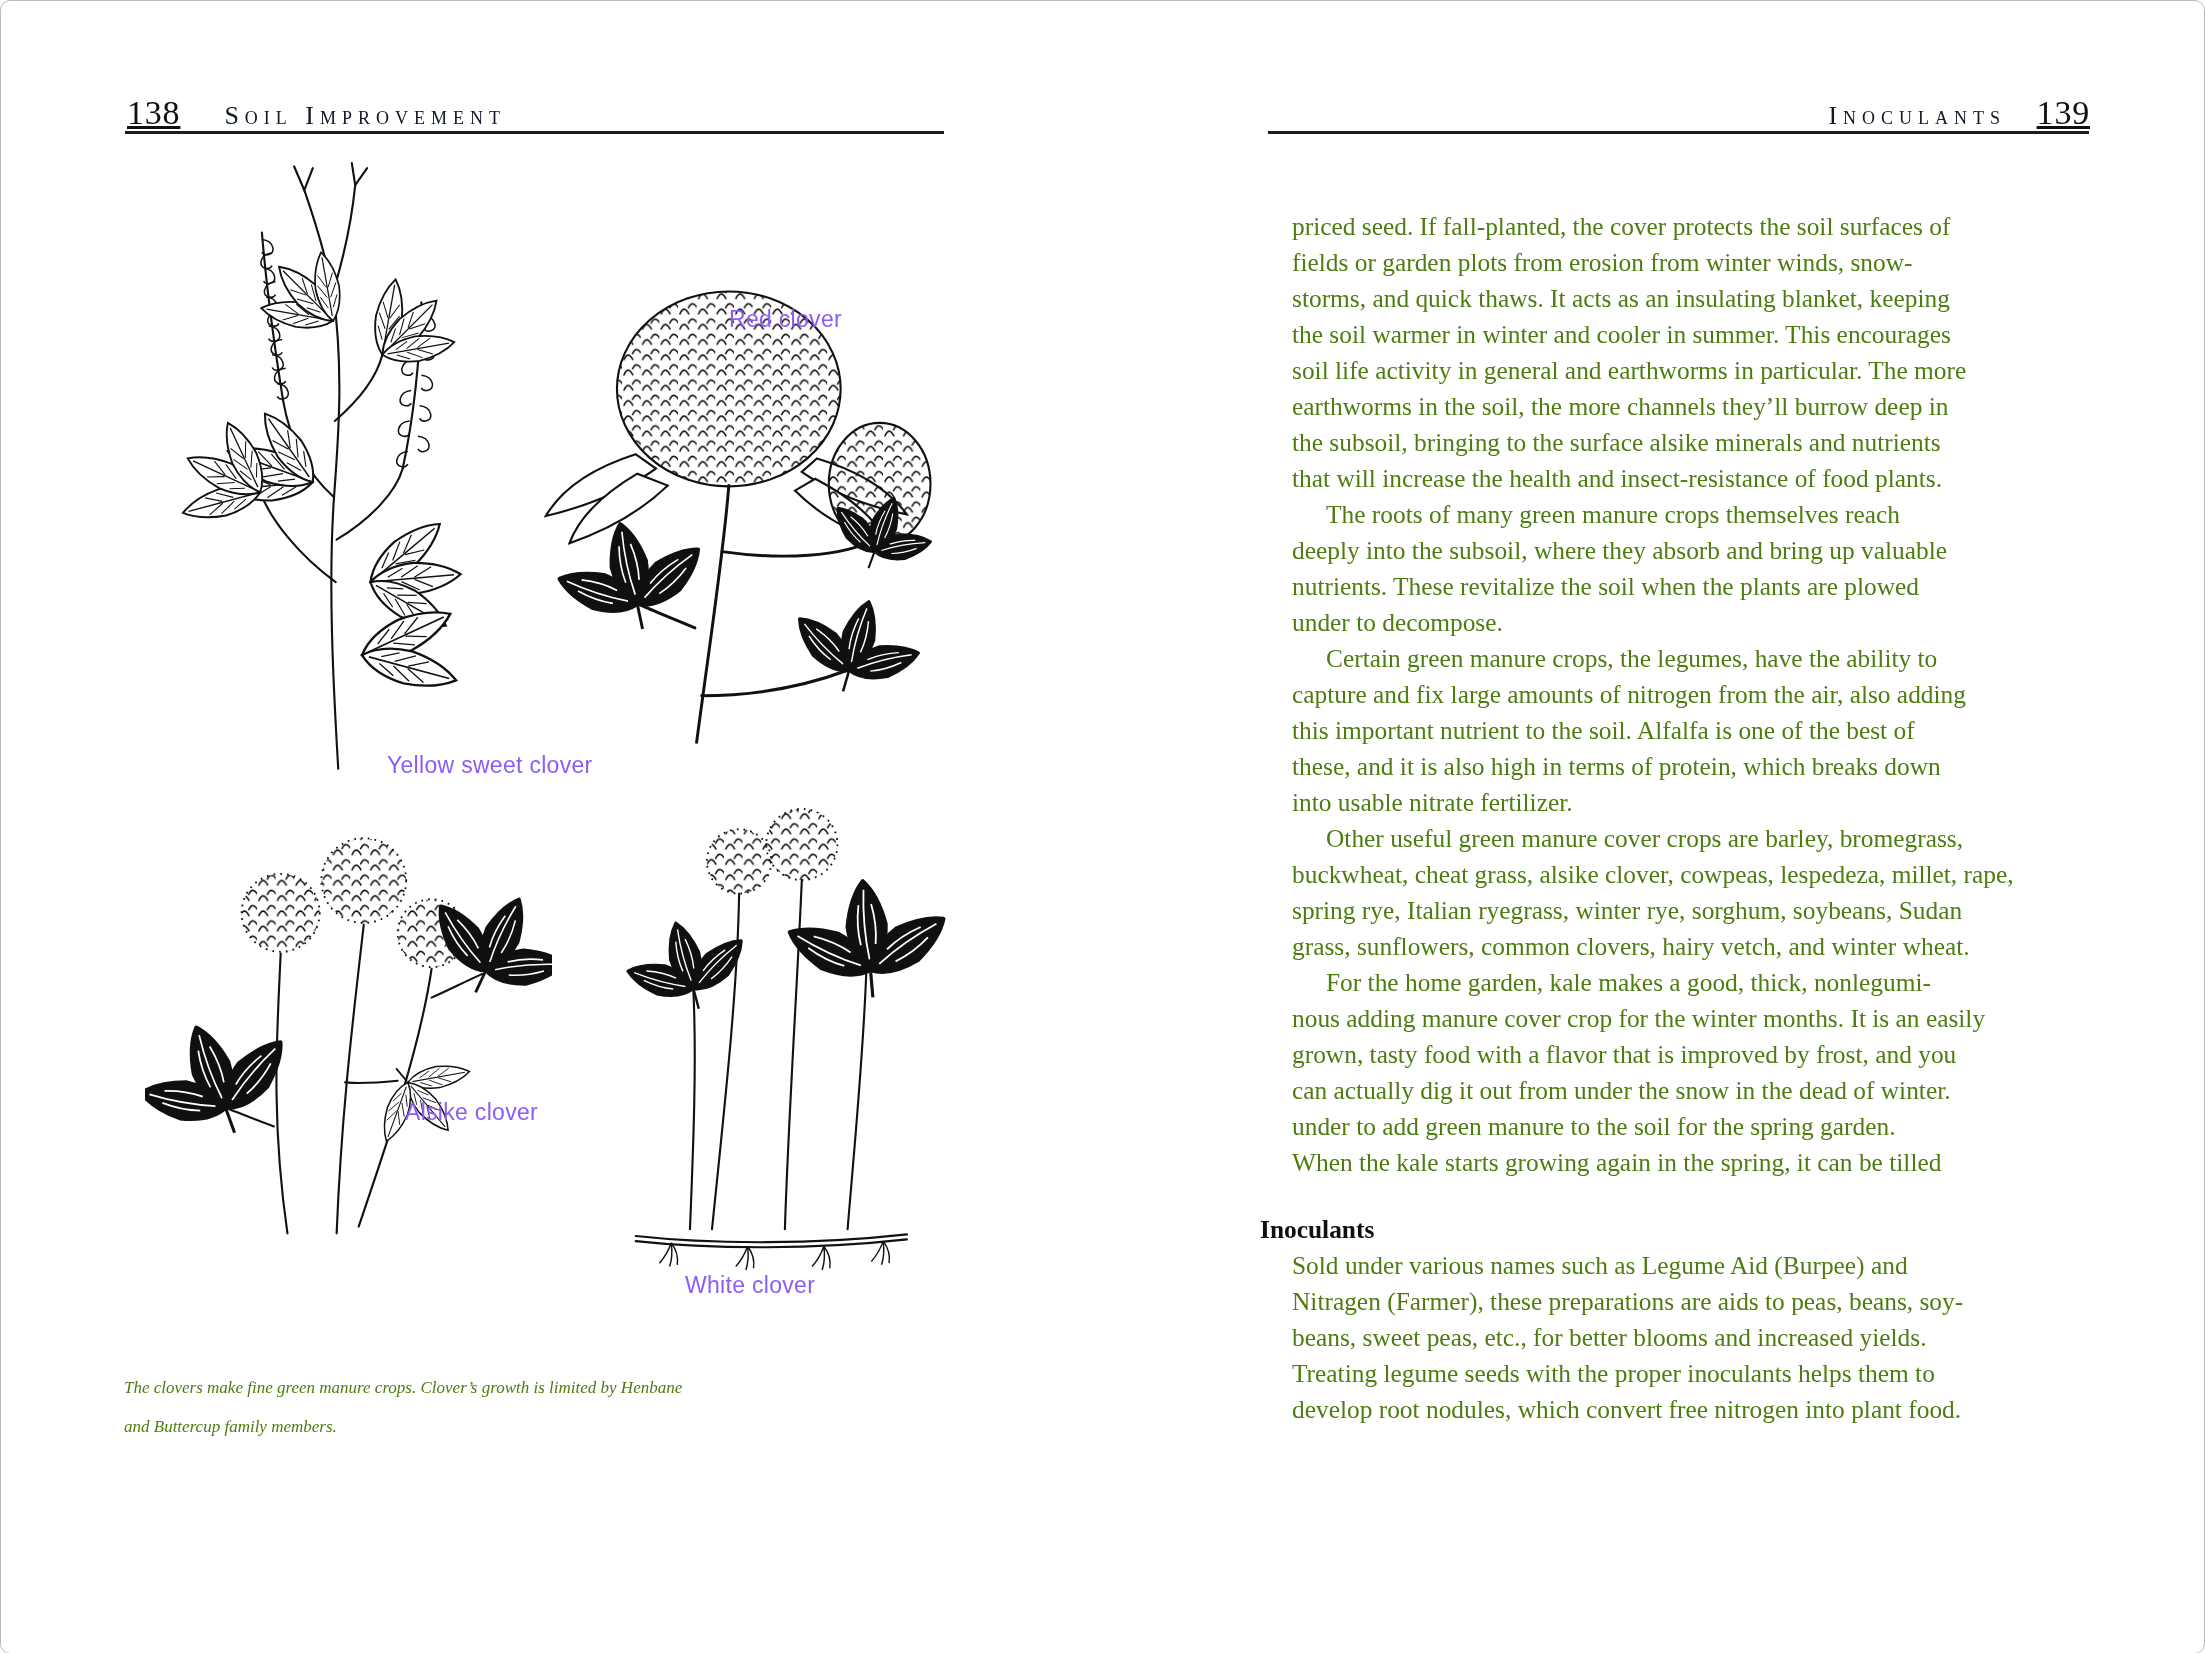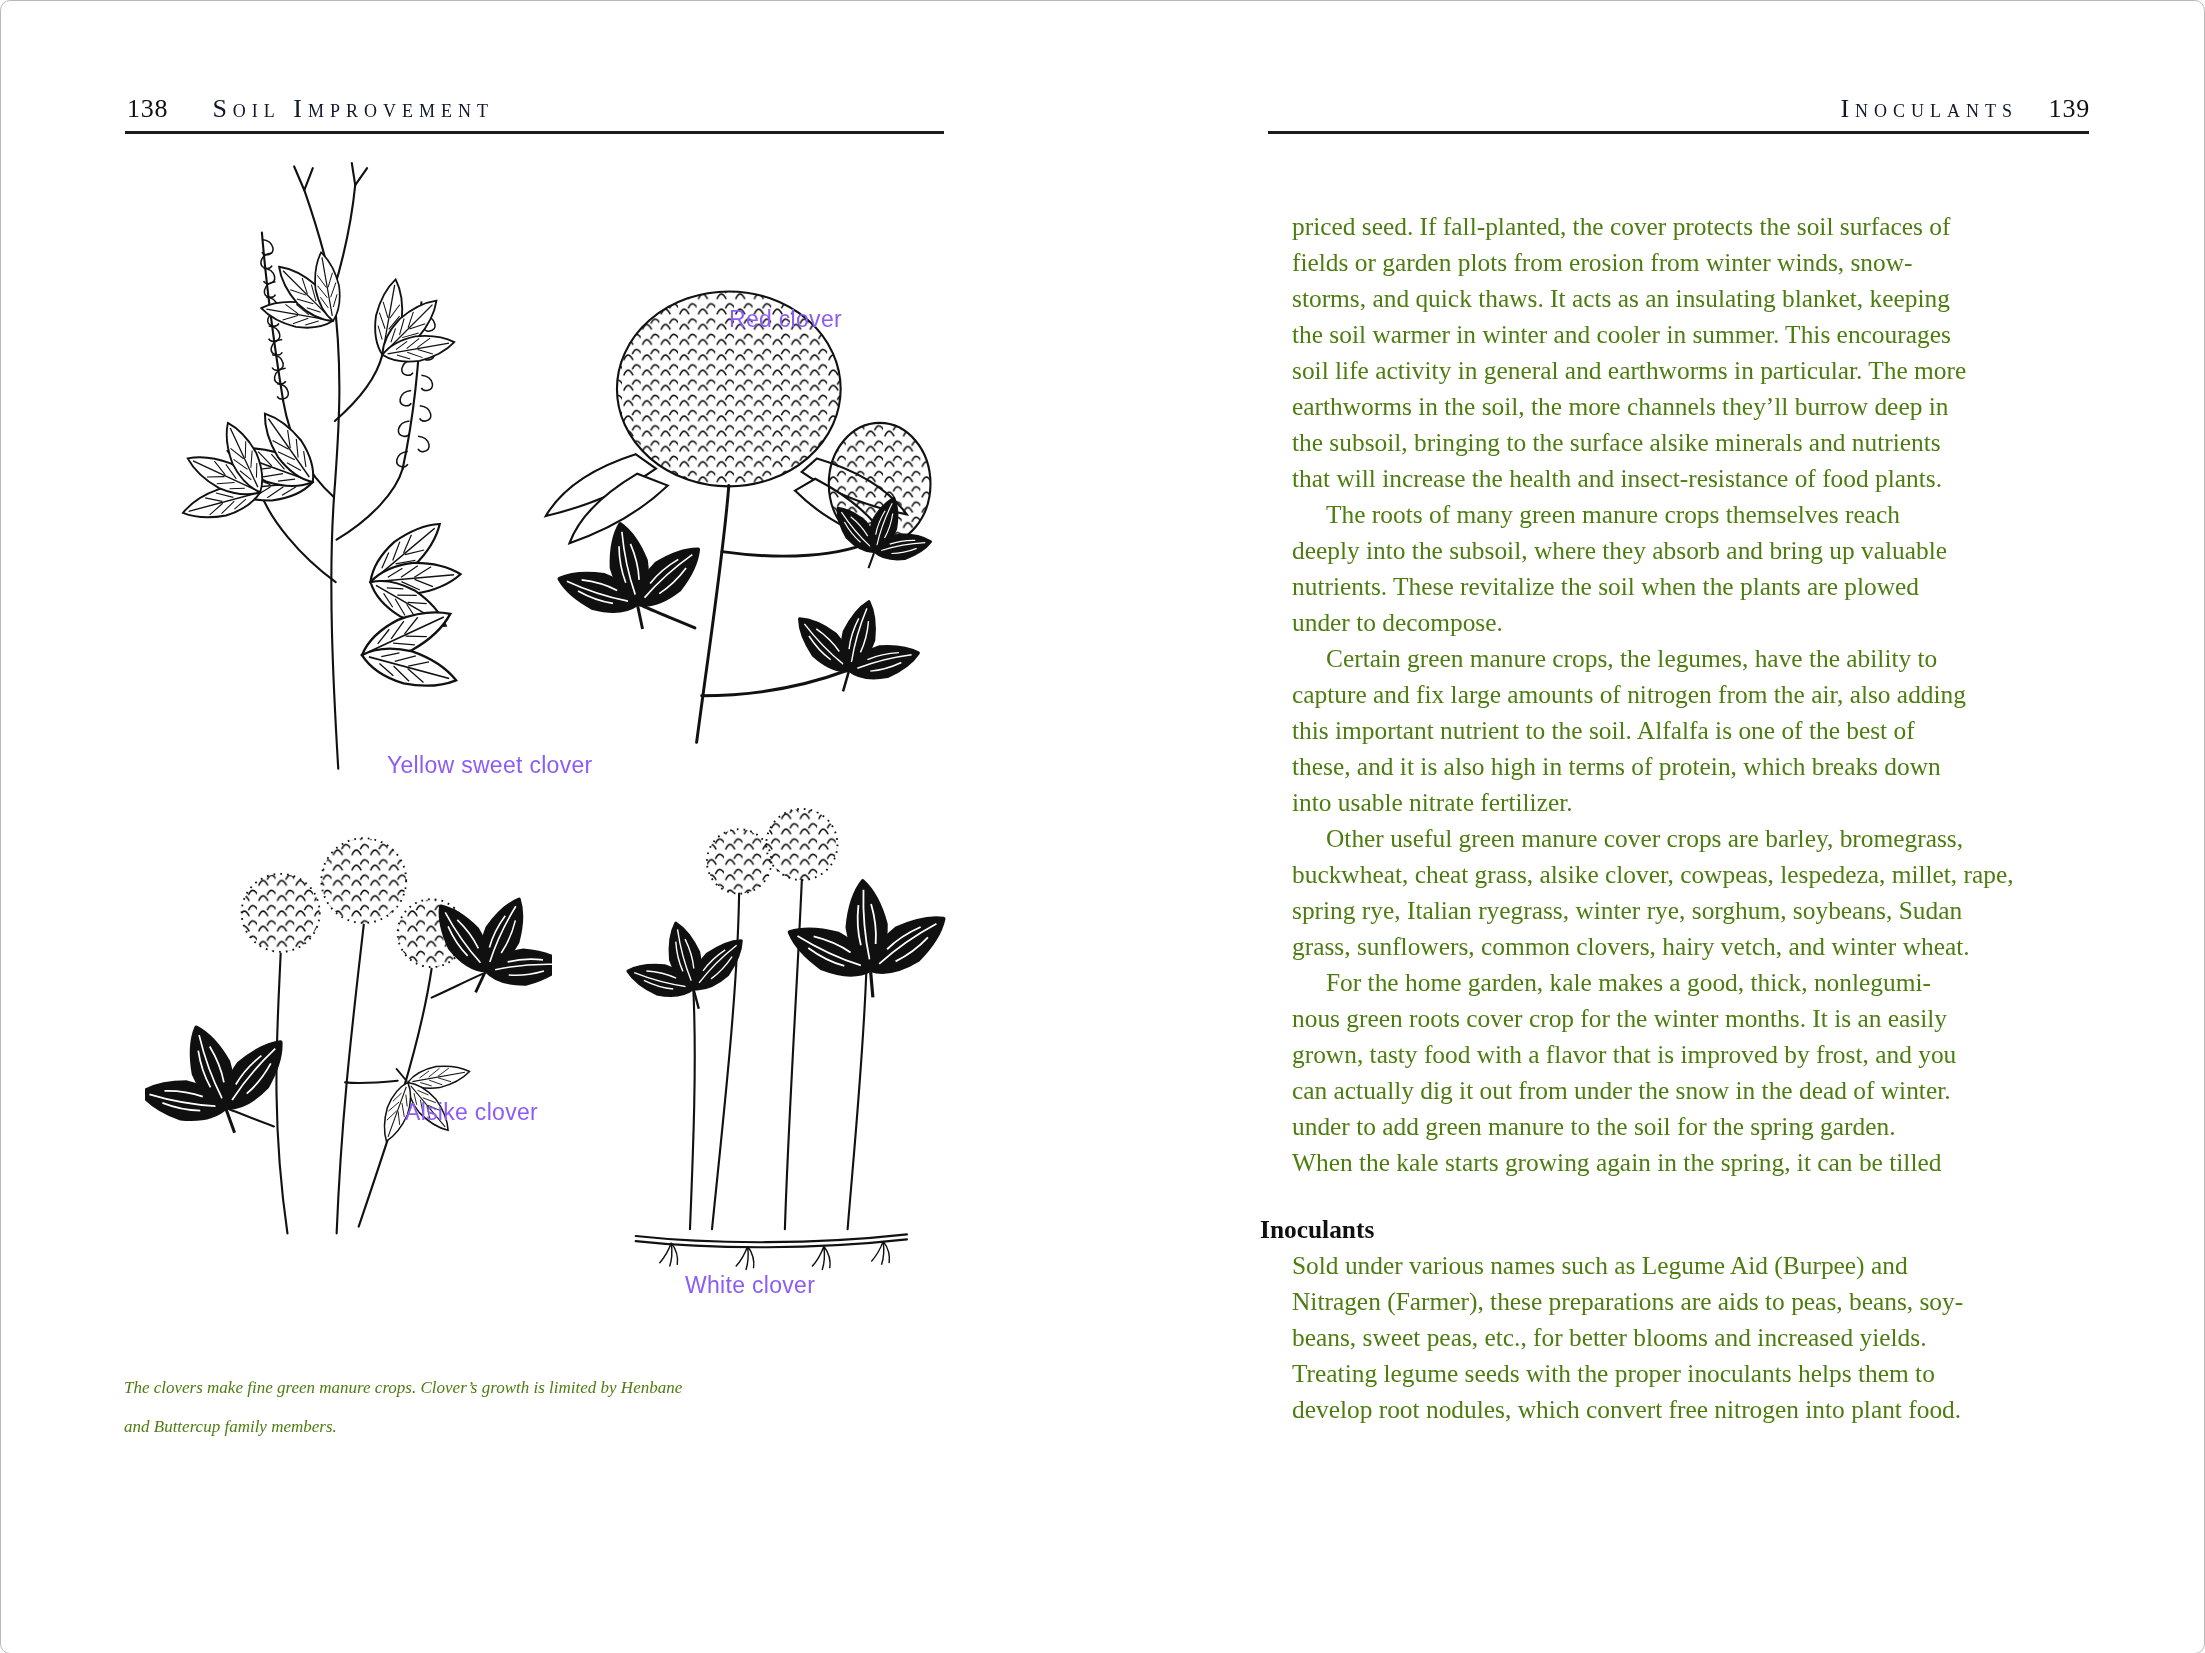--- a/index.html
+++ b/index.html
@@ -4,21 +4,21 @@
 <style>
   * { margin:0; padding:0; box-sizing:border-box; }
   html,body { background:#ffffff; }
   .spread {
     position:relative; width:2205px; height:1654px; background:#ffffff;
     border:1.7px solid #b9b9b9; border-radius:10.2px; overflow:hidden;
     font-family:"Liberation Serif", serif; color:#141414;
   }
   
   .runhead { position:absolute; top:93px; height:34px; display:flex; align-items:baseline; }
-  .runhead .pgnum { font-size:26px; letter-spacing:0.8px; color:#101010; }
+  .runhead .pgnum { font-size:34px; letter-spacing:0.8px; color:#101010;text-decoration:underline; }
   .runhead .title {
     font-variant:small-caps; font-size:26px; letter-spacing:6px; color:#0f172a;
   }
   #head-left { left:126px; gap:44px; }
   #head-right { left:1259px; width:830px; justify-content:flex-end; gap:30.5px; }
   .rule { position:absolute; top:130px; height:2.5px; background:#1c1c1c; }
   #rule-left { left:124px; width:819px; }
   #rule-right { left:1267px; width:821px; }
 
   
@@ -260,21 +260,21 @@
           <div class="tline">into usable nitrate fertilizer.</div>
         </div>
         <div>
           <div class="tline ind">Other useful green manure cover crops are barley, bromegrass,</div>
           <div class="tline">buckwheat, cheat grass, alsike clover, cowpeas, lespedeza, millet, rape,</div>
           <div class="tline">spring rye, Italian ryegrass, winter rye, sorghum, soybeans, Sudan</div>
           <div class="tline">grass, sunflowers, common clovers, hairy vetch, and winter wheat.</div>
         </div>
         <div>
           <div class="tline ind">For the home garden, kale makes a good, thick, nonlegumi-</div>
-          <div class="tline">nous green roots cover crop for the winter months. It is an easily</div>
+          <div class="tline">nous adding manure cover crop for the winter months. It is an easily</div>
           <div class="tline">grown, tasty food with a flavor that is improved by frost, and you</div>
           <div class="tline">can actually dig it out from under the snow in the dead of winter.</div>
           <div class="tline">under to add green manure to the soil for the spring garden.</div>
           <div class="tline">When the kale starts growing again in the spring, it can be tilled</div>
         </div>
       </div>
     <div id="inoculants-section">
       <div id="inoculants-heading">Inoculants</div>
       <div id="section-body">
           <div class="tline">Sold under various names such as Legume Aid (Burpee) and</div>

